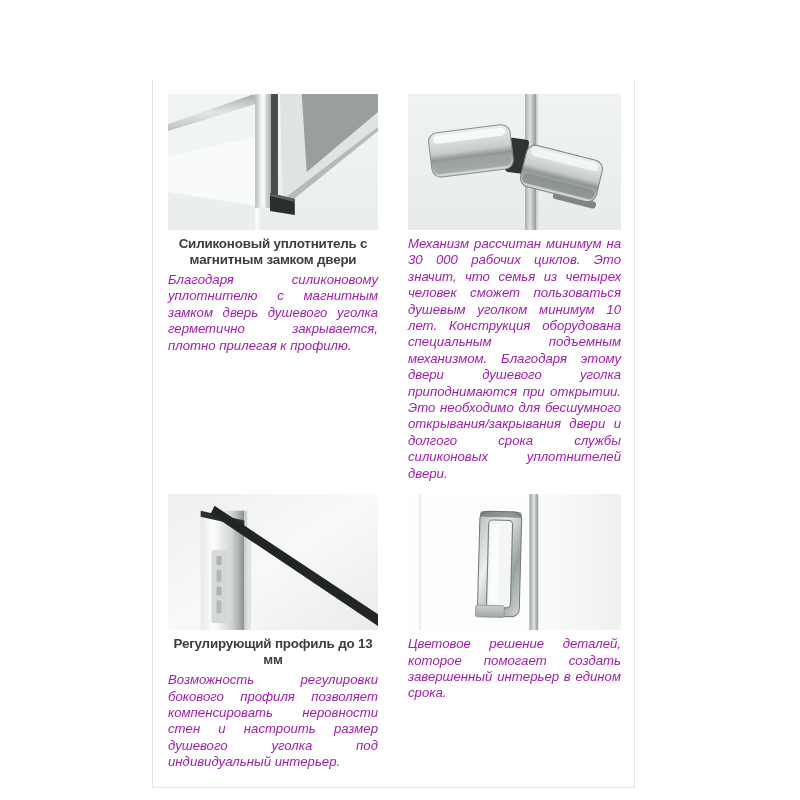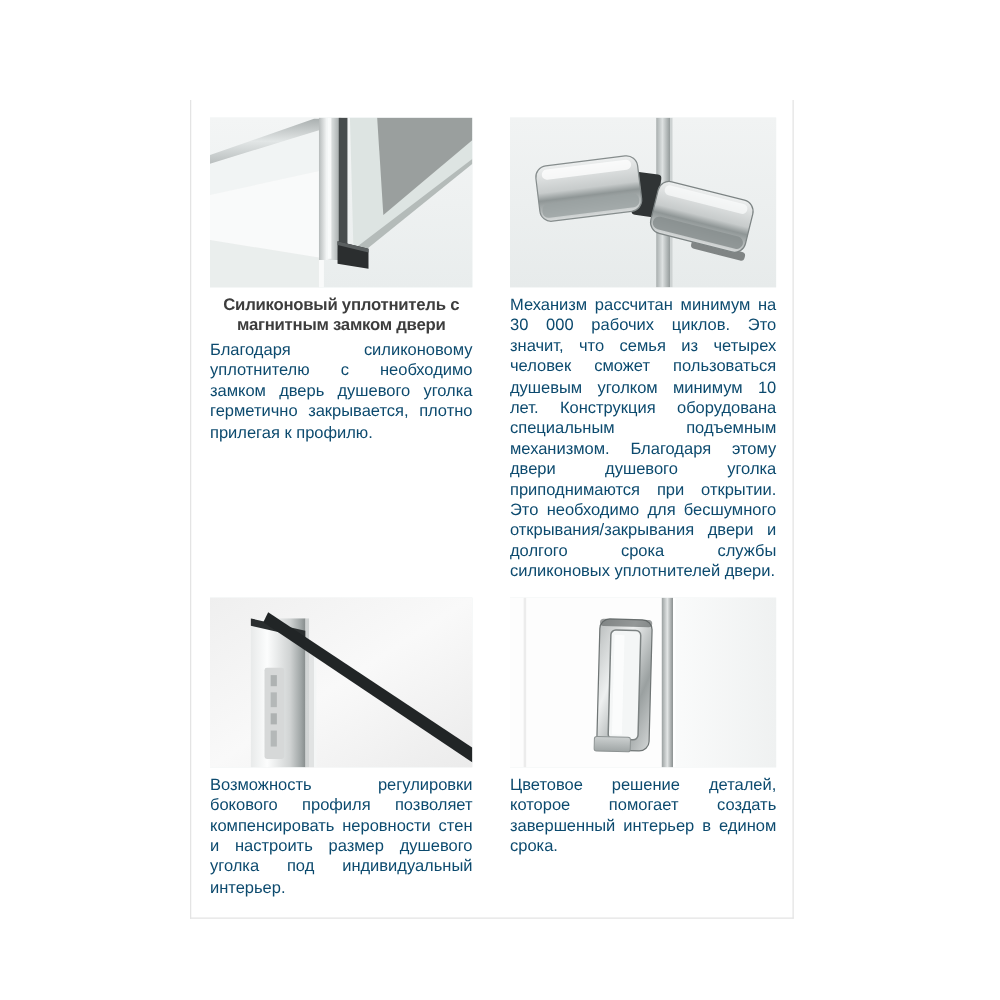--- a/index.html
+++ b/index.html
@@ -50,22 +50,23 @@
     line-height: 15.5px;
     font-weight: 700;
     color: #3d3d3d;
     text-align: center;
     letter-spacing: -0.2px;
   }
   .feature-text {
     margin: 0;
     font-size: 13.2px;
     line-height: 16.4px;
-    color: #0c4a6e;
+    color: #a21caf;
     text-align: justify;
+    font-style: italic;
   }
 </style>
 </head>
 <body>
 
 <div class="page">
   <div class="content-panel">
 
     <section class="feature">
       <figure class="photo">
@@ -96,21 +97,21 @@
           <polygon points="0,30 84,1 92,1 92,9 0,37" fill="url(#p1trim)"></polygon>
           <polygon points="0,98 88,112 88,136 0,136" fill="#e7ebea" opacity="0.85"></polygon>
           <rect x="88" y="0" width="18" height="114" fill="url(#p1chrome)"></rect>
           <rect x="95" y="0" width="3" height="113" fill="#fdfefe" opacity="0.8"></rect>
           <rect x="104" y="0" width="7" height="110" fill="#474c4d"></rect>
           <polygon points="103,99 128,105 128,121 103,117" fill="#2b2e2f"></polygon>
           <polygon points="103,99 128,105 128,108 103,102" fill="#5a5f60"></polygon>
         </svg>
       </figure>
       <h3 class="feature-title">Силиконовый уплотнитель с магнитным замком двери</h3>
-      <p class="feature-text">Благодаря силиконовому уплотнителю с необходимо замком дверь душевого уголка герметично закрывается, плотно прилегая к профилю.</p>
+      <p class="feature-text">Благодаря силиконовому уплотнителю с магнитным замком дверь душевого уголка герметично закрывается, плотно прилегая к профилю.</p>
     </section>
 
     <section class="feature">
       <figure class="photo">
         <svg viewBox="0 0 213 134" preserveAspectRatio="none" aria-hidden="true">
           <defs>
             <linearGradient id="p2bg" x1="0" y1="0" x2="0" y2="1">
               <stop offset="0" stop-color="#f1f3f3"></stop>
                 <stop offset="1" stop-color="#e7ebeb"></stop>
             </linearGradient>
@@ -172,20 +173,21 @@
           <rect x="77" y="17" width="3" height="121" fill="#b9bebe" opacity="0.6"></rect>
           <polygon points="33,17 77,27 77,33 33,23" fill="#2a2e2f"></polygon>
           <polygon points="47,12 212,122 212,134 43,20" fill="#212526"></polygon>
           <rect x="44" y="57" width="16" height="74" rx="2" fill="#d6d8d8"></rect>
           <rect x="49" y="63" width="5" height="9" fill="#aeb2b2"></rect>
           <rect x="49" y="77" width="5" height="12" fill="#b4b8b8"></rect>
           <rect x="49" y="94" width="5" height="9" fill="#aeb2b2"></rect>
           <rect x="49" y="108" width="5" height="13" fill="#b4b8b8"></rect>
         </svg>
       </figure>
+      <h3 class="feature-title">Регулирующий профиль до 13 мм</h3>
       <p class="feature-text">Возможность регулировки бокового профиля позволяет компенсировать неровности стен и настроить размер душевого уголка под индивидуальный интерьер.</p>
     </section>
 
     <section class="feature">
       <figure class="photo">
         <svg viewBox="0 0 214 140" preserveAspectRatio="none" aria-hidden="true">
           <defs>
             <linearGradient id="p4right" x1="0" y1="0" x2="1" y2="0">
               <stop offset="0" stop-color="#fafbfb"></stop>
                 <stop offset="1" stop-color="#eff1f1"></stop>

